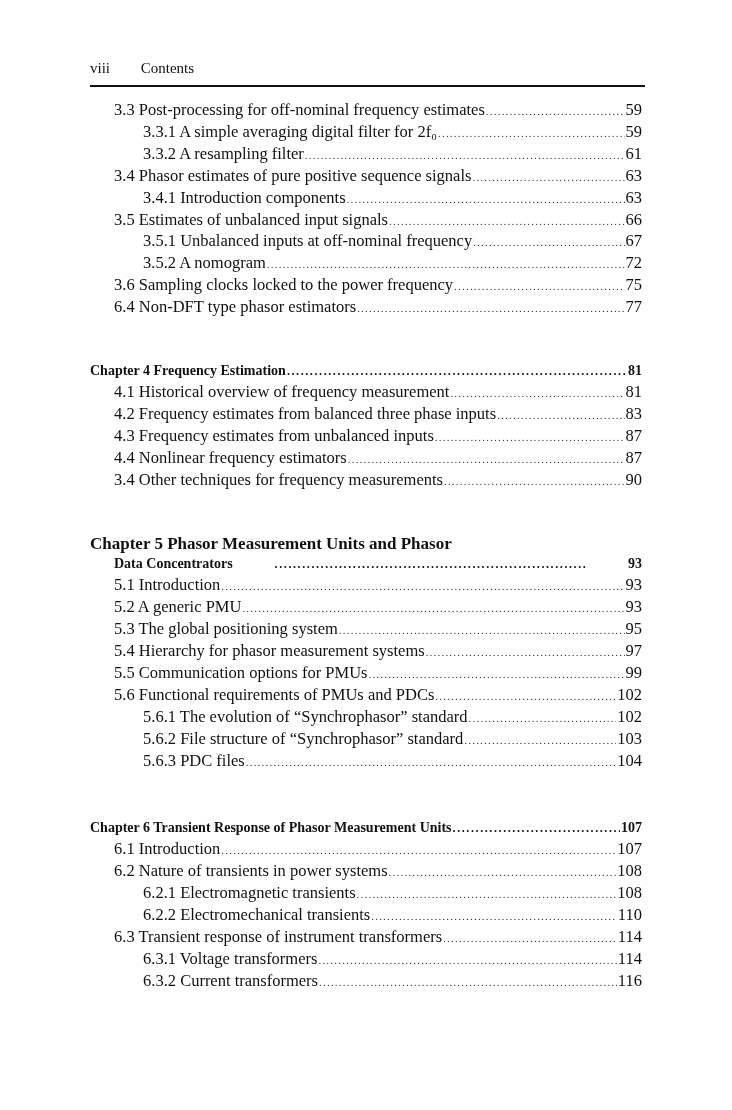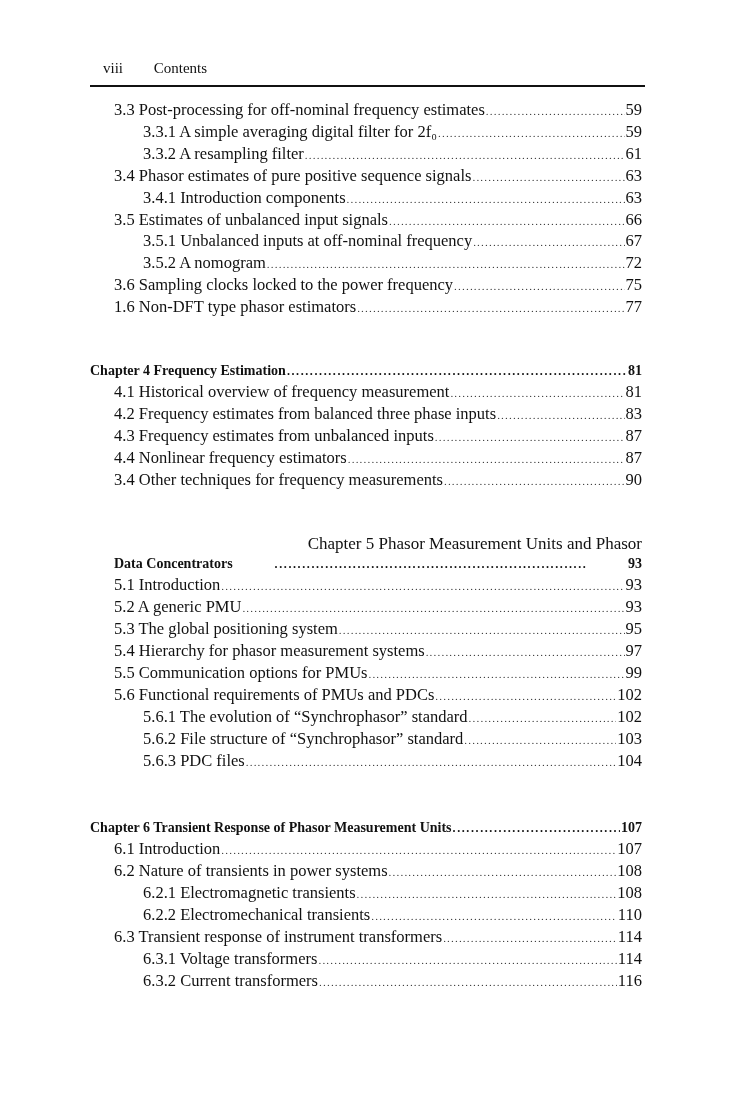--- a/index.html
+++ b/index.html
@@ -5,21 +5,21 @@
   html, body { margin: 0; padding: 0; background: #ffffff; }
   body {
     width: 732px; height: 1110px; position: relative; overflow: hidden;
     font-family: "Liberation Serif", "DejaVu Serif", serif;
     color: #111111;
   }
   .header {
     position: absolute; left: 90px; top: 58px; width: 555px;
     font-size: 15px; line-height: 20px;
   }
-  .header .pgnum { display: inline-block; width: 47px; margin-left: 13px; }
+  .header .pgnum { display: inline-block; width: 47px; }
   .rule {
     position: absolute; left: 90px; top: 85px; width: 555px; height: 2px;
     background: #111111;
   }
   .toc { position: absolute; left: 90px; top: 100px; width: 552px; }
   .entry {
     display: flex; align-items: baseline;
     font-size: 16.5px; line-height: 20.9px; white-space: nowrap;
   }
   .entry .title { flex: 0 0 auto; }
@@ -28,21 +28,21 @@
     font-size: 11px; letter-spacing: 1.2px; color: #333;
   }
   .entry .leader::before {
     content: "........................................................................................................................................................................................................................................";
   }
   .entry .page { flex: 0 0 auto; }
   .lvl1 { padding-left: 24px; }
   .lvl2 { padding-left: 53px; }
   .chapter { font-weight: bold; font-size: 14px; }
   .chapter .leader { font-weight: bold; font-size: 12px; letter-spacing: 1.6px; color: #111; }
-  .chap-line1 { font-weight: normal; font-size: 17px; line-height: 20.9px; white-space: nowrap; text-align: right; }
+  .chap-line1 { font-weight: bold; font-size: 17px; line-height: 20.9px; white-space: nowrap; }
   .chap-cont { padding-left: 24px; gap: 41px; }
   .gap { height: 42px; }
   .gap2 { height: 46px; }
 </style>
 </head>
 <body>
 
 <div class="header">
   <span class="pgnum">viii</span>
   <span>Contents</span>
@@ -91,21 +91,21 @@
         <span class="title">3.5.2 A nomogram</span>
         <span class="leader"></span>
         <span class="page">72</span>
       </div>
     <div class="entry lvl1">
         <span class="title">3.6 Sampling clocks locked to the power frequency</span>
         <span class="leader"></span>
         <span class="page">75</span>
       </div>
     <div class="entry lvl1">
-        <span class="title">1.6 Non-DFT type phasor estimators</span>
+        <span class="title">6.4 Non-DFT type phasor estimators</span>
         <span class="leader"></span>
         <span class="page">77</span>
       </div>
   </div>
 
   <div class="gap"></div>
 
   <div>
     <div class="entry chapter">
         <span class="title">Chapter 4 Frequency Estimation</span>

